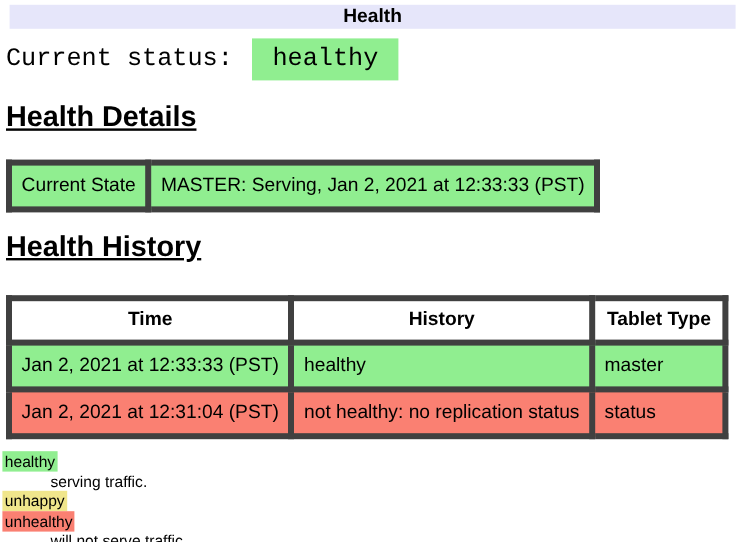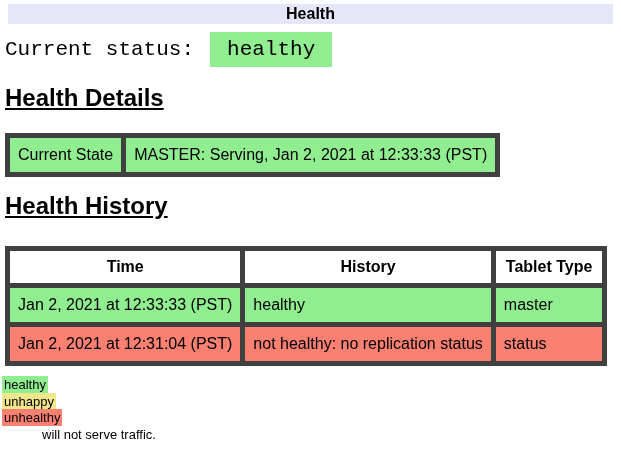--- a/index.html
+++ b/index.html
@@ -122,20 +122,21 @@
     <td class="col-status">not healthy: no replication status</td>
     <td class="col-type">status</td>
   </tr>
 </tbody>
   </table>
 
 <dl>
   <dt>
     <span class="legend-chip bg-healthy">healthy</span>
   </dt>
+  <dd>serving traffic.</dd>
 
   <dt>
     <span class="legend-chip bg-unhappy">unhappy</span>
   </dt>
 
   <dt>
     <span class="legend-chip bg-unhealthy">unhealthy</span>
   </dt>
   <dd>will not serve traffic.</dd>
 </dl>

